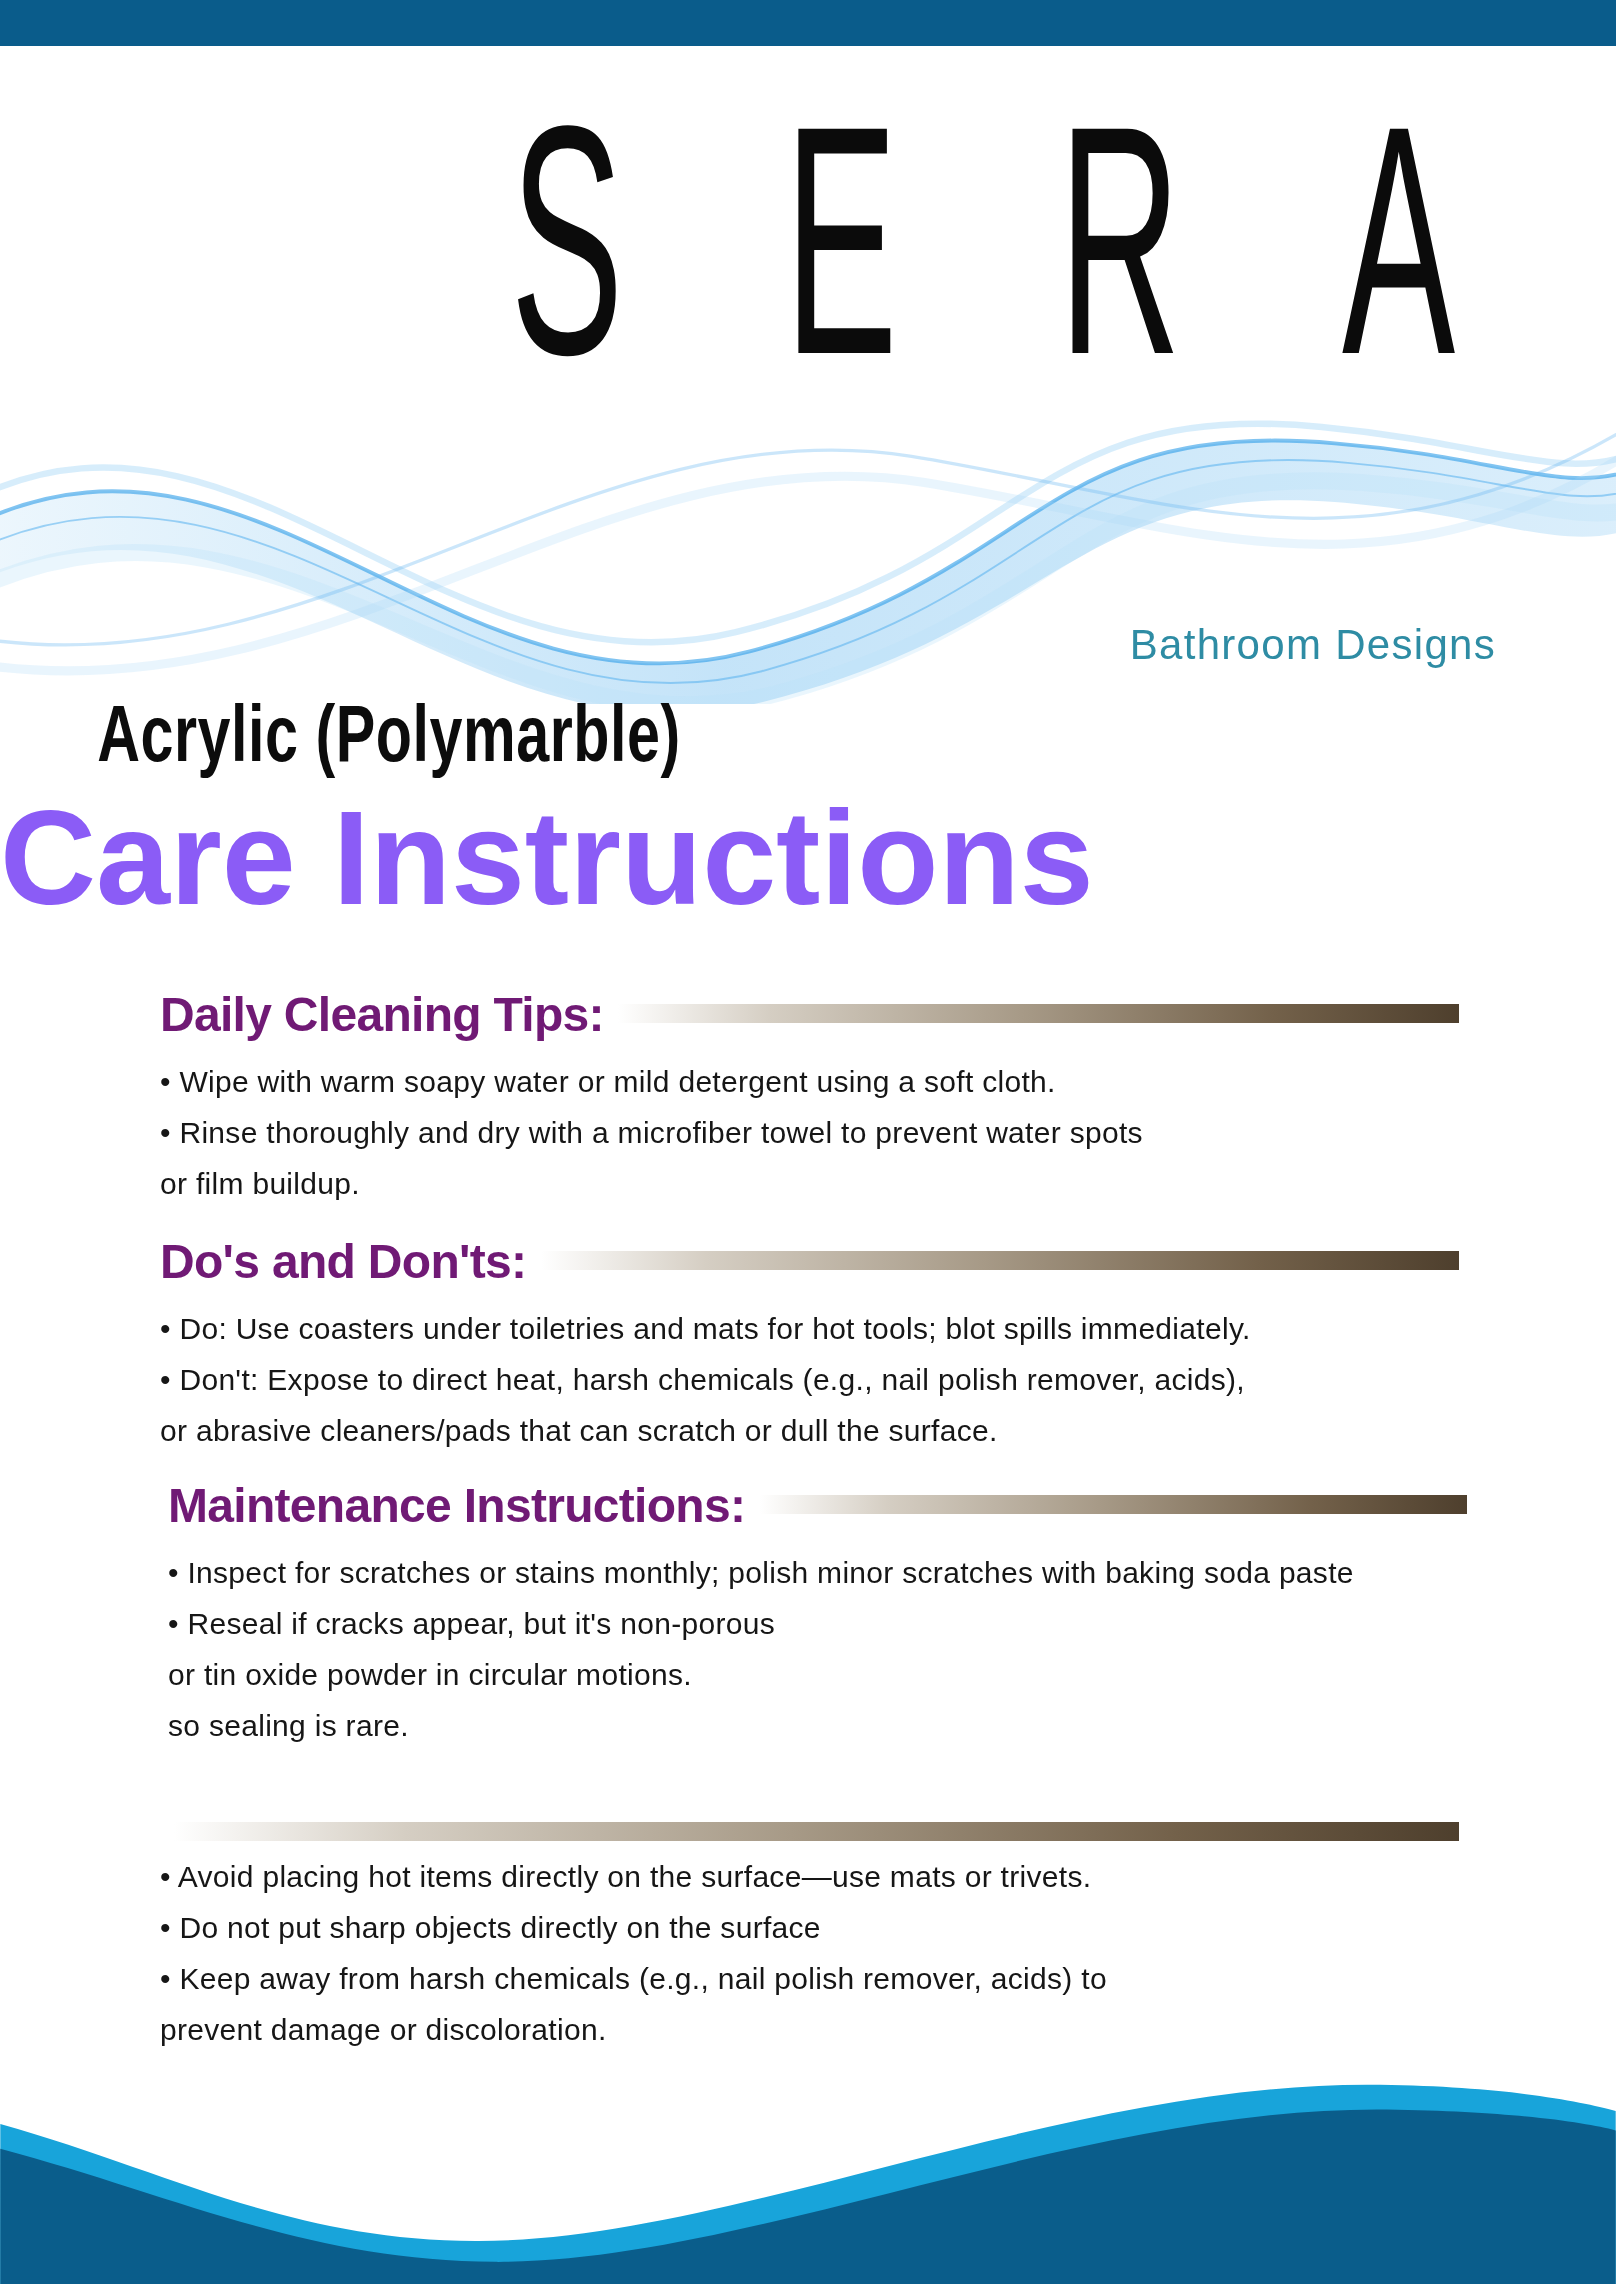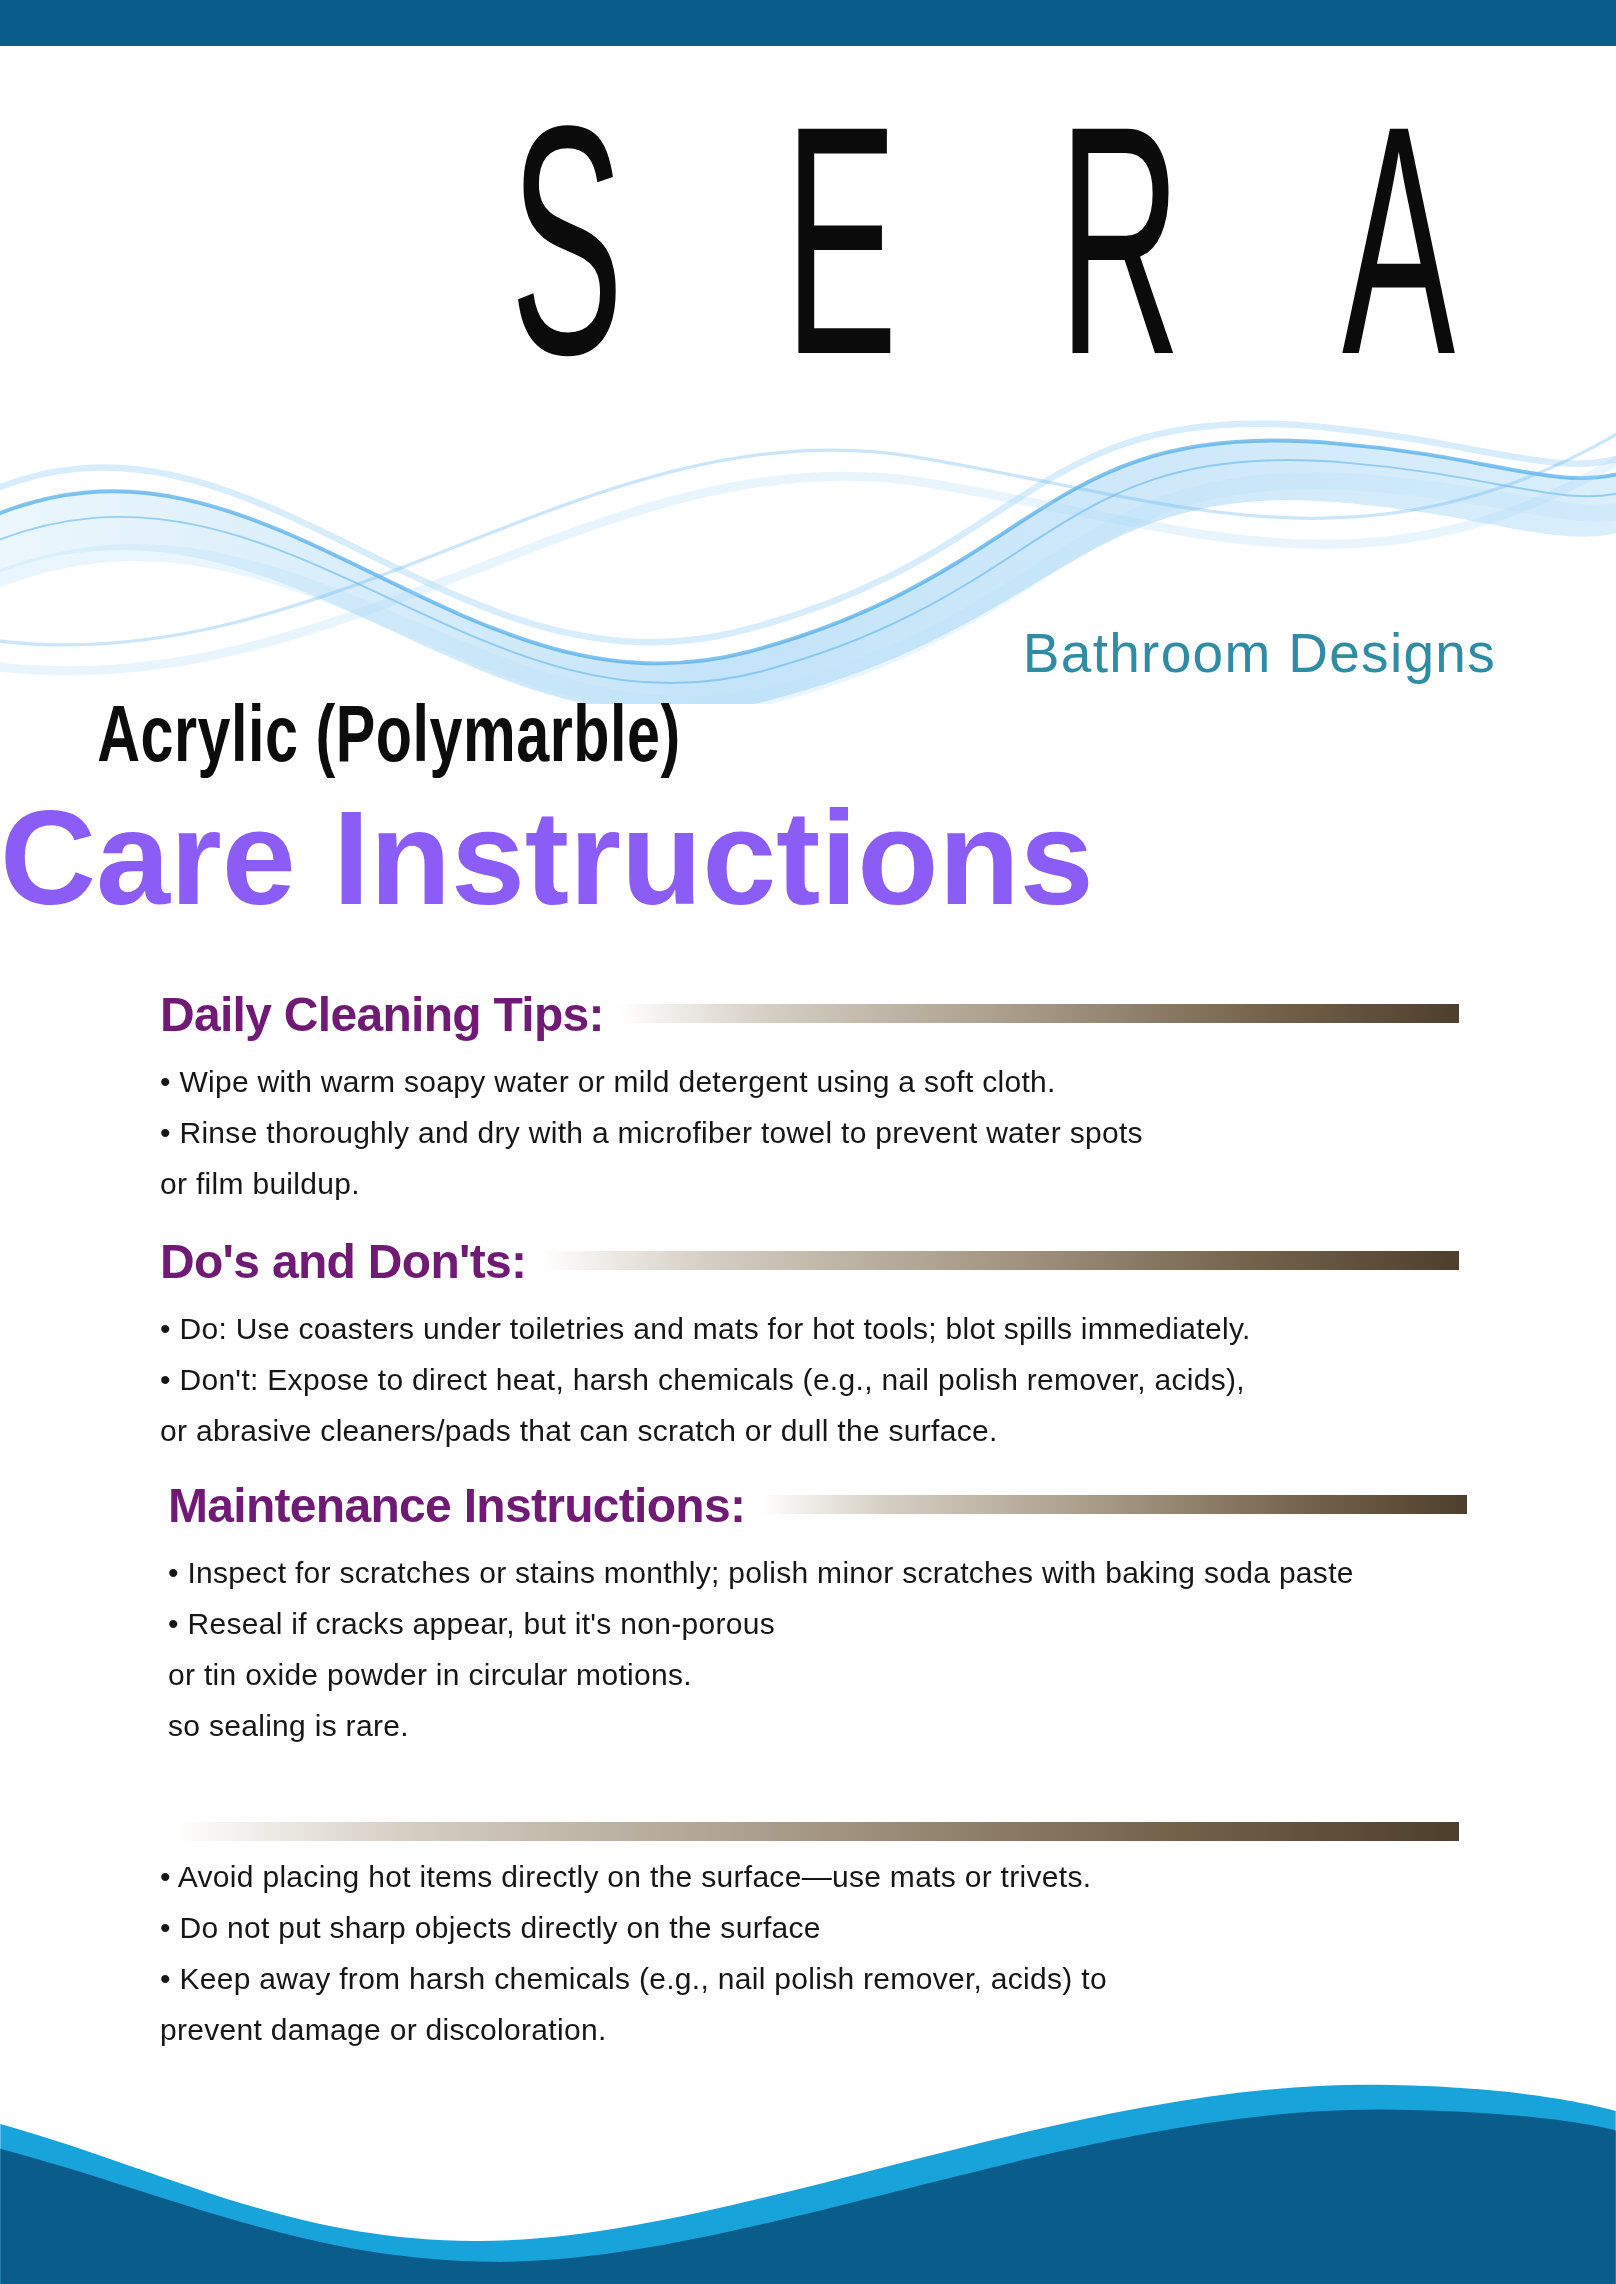--- a/index.html
+++ b/index.html
@@ -14,21 +14,21 @@
     display:inline-block;font-size:326px;line-height:1;font-weight:400;color:#0b0b0b;
     letter-spacing:0.95em;margin-right:-0.95em;white-space:nowrap;
     transform:scaleX(0.52);transform-origin:center;
   }
 
   .wave-svg{position:absolute;top:391px;left:0;}
   .footer-svg{position:absolute;top:2051px;left:0;}
 
   .tagline{
     position:absolute;top:620px;right:120px;
-    font-size:55px;line-height:1.2;font-weight:400;color:#2e8ca4;letter-spacing:1.3px;
+    font-size:42px;line-height:1.2;font-weight:400;color:#2e8ca4;letter-spacing:1.3px;
     white-space:nowrap;
   }
 
   .subtitle-wrap{position:absolute;top:685px;left:0;width:1616px;text-align:left;}
   .subtitle{
     display:inline-block;font-size:79px;line-height:1.25;font-weight:700;color:#0c0c0c;
     transform:scaleX(0.75);transform-origin:center;white-space:nowrap;letter-spacing:0.7px;
   }
 
   .main-title{

